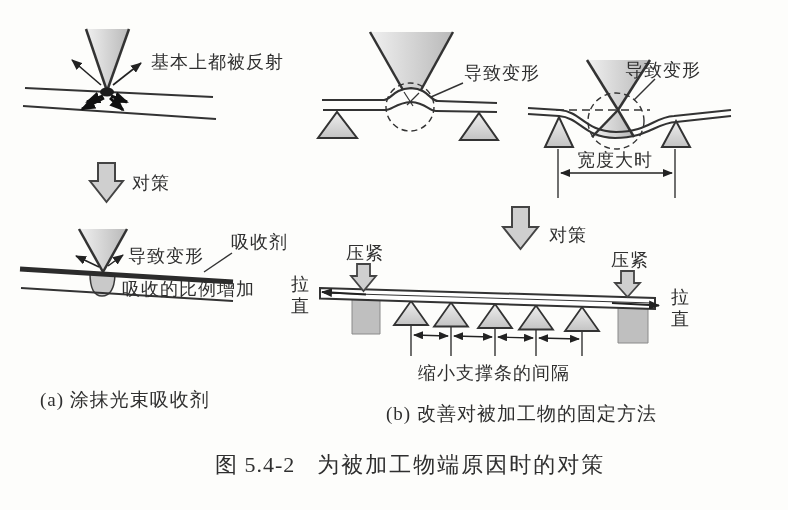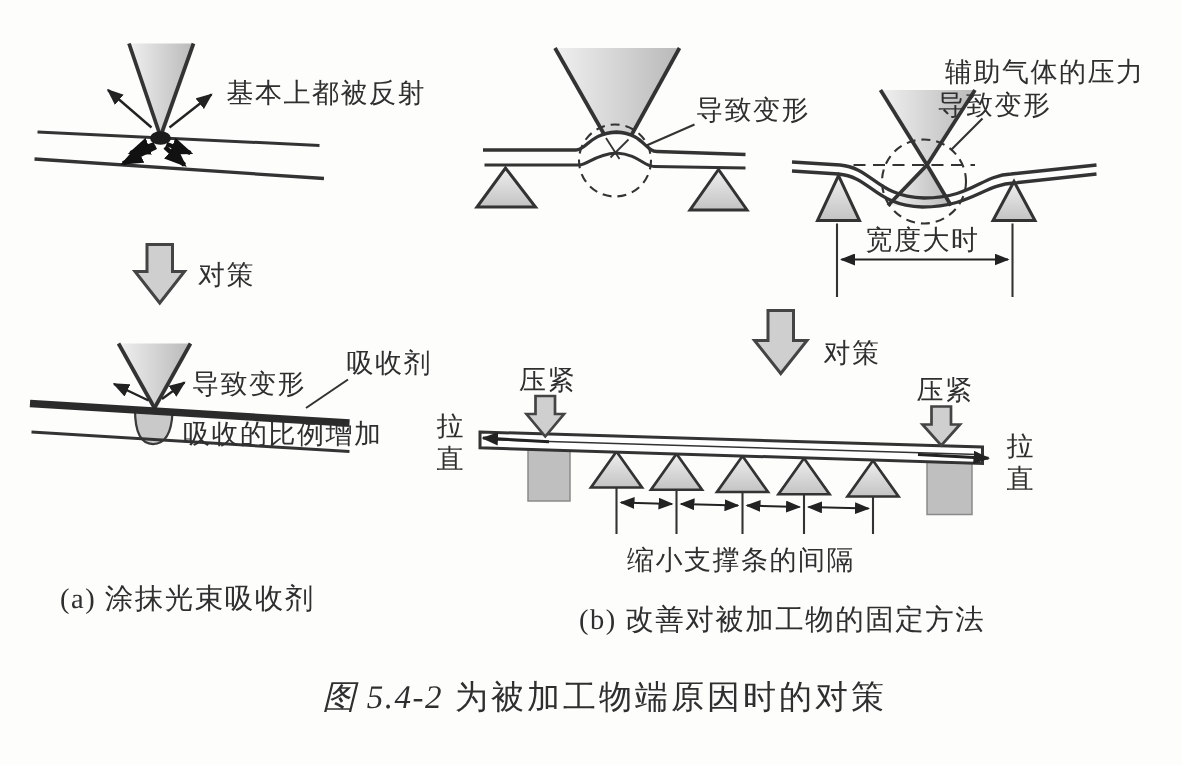--- a/index.html
+++ b/index.html
@@ -11,21 +11,21 @@
   }
   #stage{position:absolute;left:0;top:0;width:788px;height:472px;border-radius:18px;}
   svg{position:absolute;left:0;top:0;}
   .lbl{
     position:absolute;font-size:18px;line-height:20px;letter-spacing:1px;
     color:#2f2f2f;white-space:nowrap;
   }
   .vtext{width:20px;white-space:normal;word-break:break-all;line-height:22px;letter-spacing:0;}
   .subcap{font-size:19px;letter-spacing:1px;}
   .maincap{position:absolute;left:215px;top:450px;font-size:22px;letter-spacing:2px;white-space:nowrap;}
-  .maincap .num{margin-right:8px;letter-spacing:1px;font-style:italic;}
+  .maincap .num{margin-right:22px;letter-spacing:1px;}
 </style>
 </head>
 <body>
 
 <div id="stage">
 
 <svg width="788" height="510" viewBox="0 0 788 510">
   <defs>
     <linearGradient id="coneGrad" x1="0" y1="0" x2="1" y2="0">
       <stop offset="0" stop-color="#f0f0f0"></stop>
@@ -143,21 +143,20 @@
 </svg>
 
 <div class="lbl" style="left:151px;top:52px">基本上都被反射</div>
 <div class="lbl" style="left:132px;top:173px">对策</div>
 <div class="lbl" style="left:128px;top:246px">导致变形</div>
 <div class="lbl" style="left:231px;top:232px">吸收剂</div>
 <div class="lbl subcap" style="left:40px;top:390px">(a) 涂抹光束吸收剂</div>
 <div class="lbl" style="left:122px;top:279px">吸收的比例增加</div>
 
 <div class="lbl" style="left:464px;top:63px">导致变形</div>
-<div class="lbl" style="left:630px;top:38px">辅助气体的压力</div>
 <div class="lbl" style="left:625px;top:60px">导致变形</div>
 <div class="lbl" style="left:577px;top:150px">宽度大时</div>
 <div class="lbl" style="left:549px;top:225px">对策</div>
 <div class="lbl" style="left:346px;top:243px">压紧</div>
 <div class="lbl" style="left:611px;top:250px">压紧</div>
 <div class="lbl vtext" style="left:291px;top:273px">拉直</div>
 <div class="lbl vtext" style="left:671px;top:286px">拉直</div>
 <div class="lbl subcap" style="left:386px;top:404px">(b) 改善对被加工物的固定方法</div>
 <div class="lbl" style="left:418px;top:363px">缩小支撑条的间隔</div>
 

